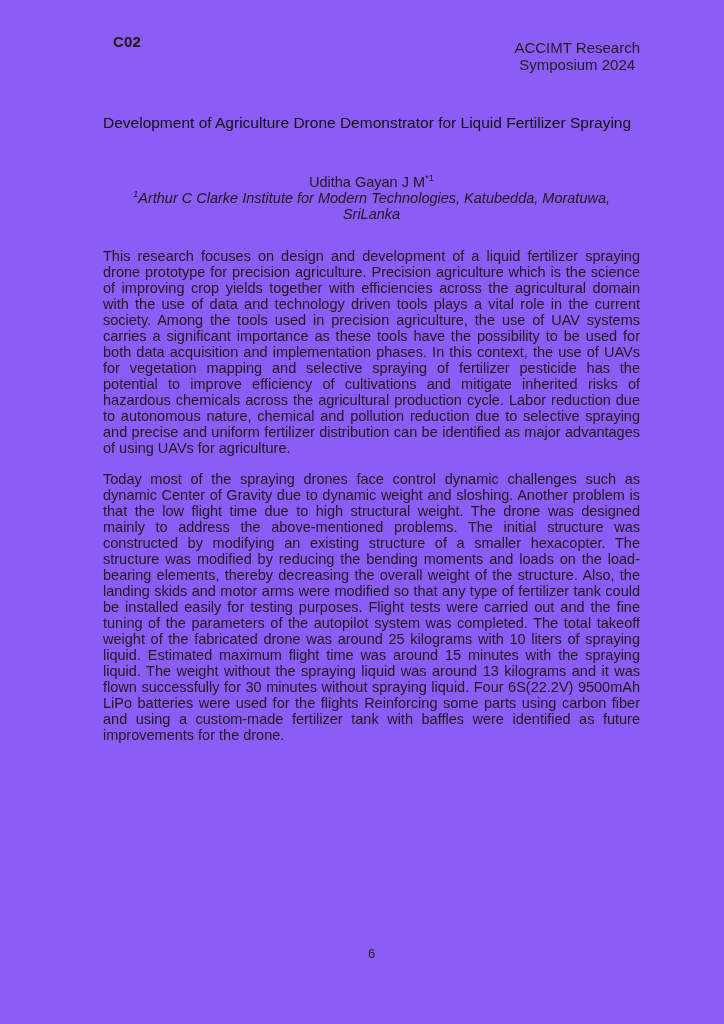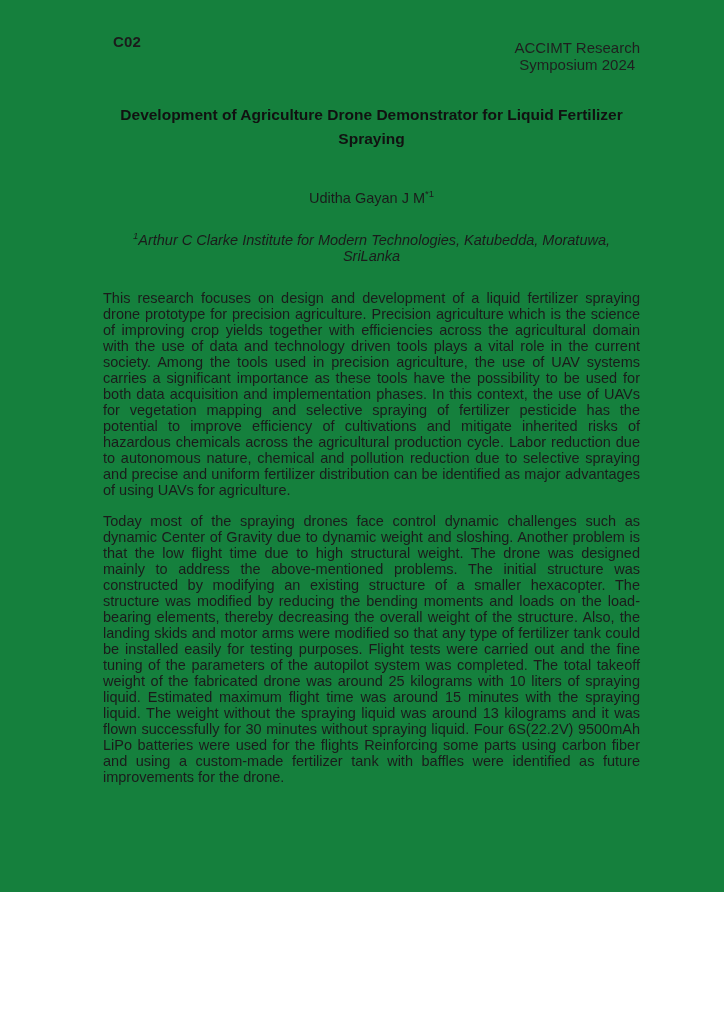--- a/index.html
+++ b/index.html
@@ -3,23 +3,23 @@
 <meta charset="utf-8">
 <style>
   html, body {
     margin: 0;
     padding: 0;
     background: #ffffff;
   }
   .page {
     position: relative;
     width: 724px;
-    height: 892px;
+    height: 1024px;
     margin: 0 auto;
-    background: #15803d;
+    background: #8b5cf6;
     box-sizing: border-box;
     padding: 30px 84px 0 103px;
     font-family: "Liberation Sans", sans-serif;
     color: #1b1b1b;
     overflow: hidden;
   }
   .header-row {
     display: flex;
     justify-content: space-between;
     align-items: flex-start;
@@ -32,38 +32,37 @@
     letter-spacing: 0.2px;
   }
   .conference-block {
     text-align: center;
     font-size: 15px;
     line-height: 17px;
     padding-top: 9px;
     color: #1f1f1f;
   }
   .paper-title {
-    margin-top: 30px;
-    text-align: center;
-    font-weight: bold;
+    margin-top: 38px;
+    text-align: left;
+    font-weight: normal;
     font-size: 15.5px;
     line-height: 24px;
     color: #111111;
   }
   .author-line {
     margin-top: 39px;
     text-align: center;
     font-size: 14.5px;
   }
   .author-line sup, .affiliation-line sup {
     font-size: 9.5px;
     line-height: 0;
   }
   .affiliation-line {
-    margin-top: 26px;
     text-align: center;
     font-size: 14.5px;
     font-style: italic;
   }
   .email-line {
     margin-top: 26px;
     text-align: center;
     font-size: 14.5px;
     font-style: italic;
   }

